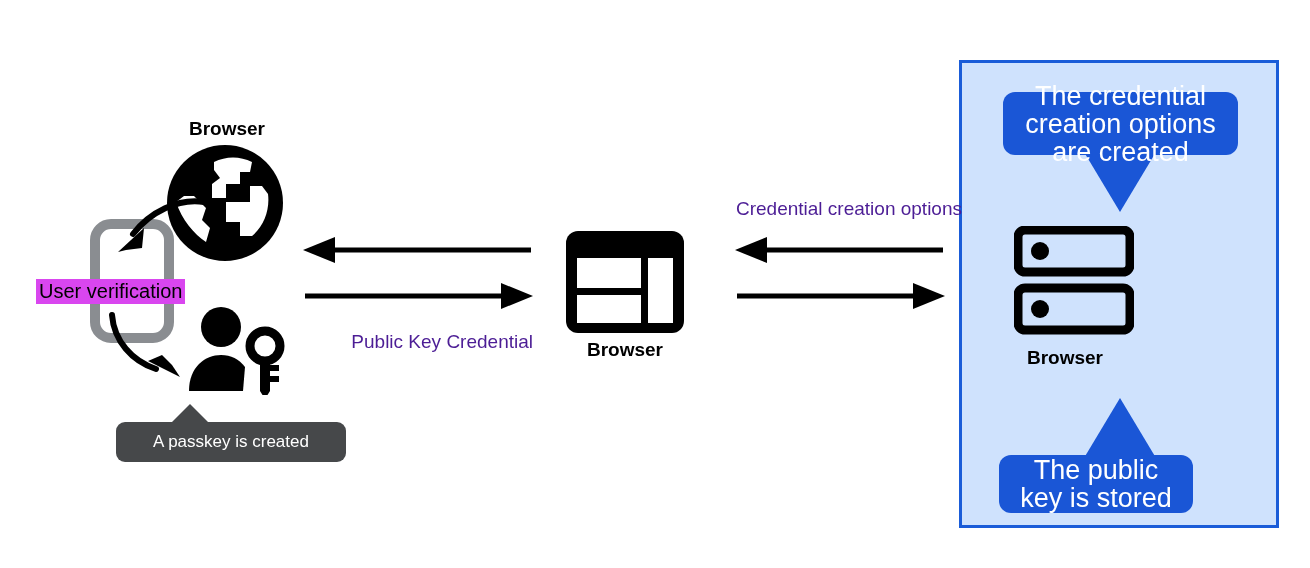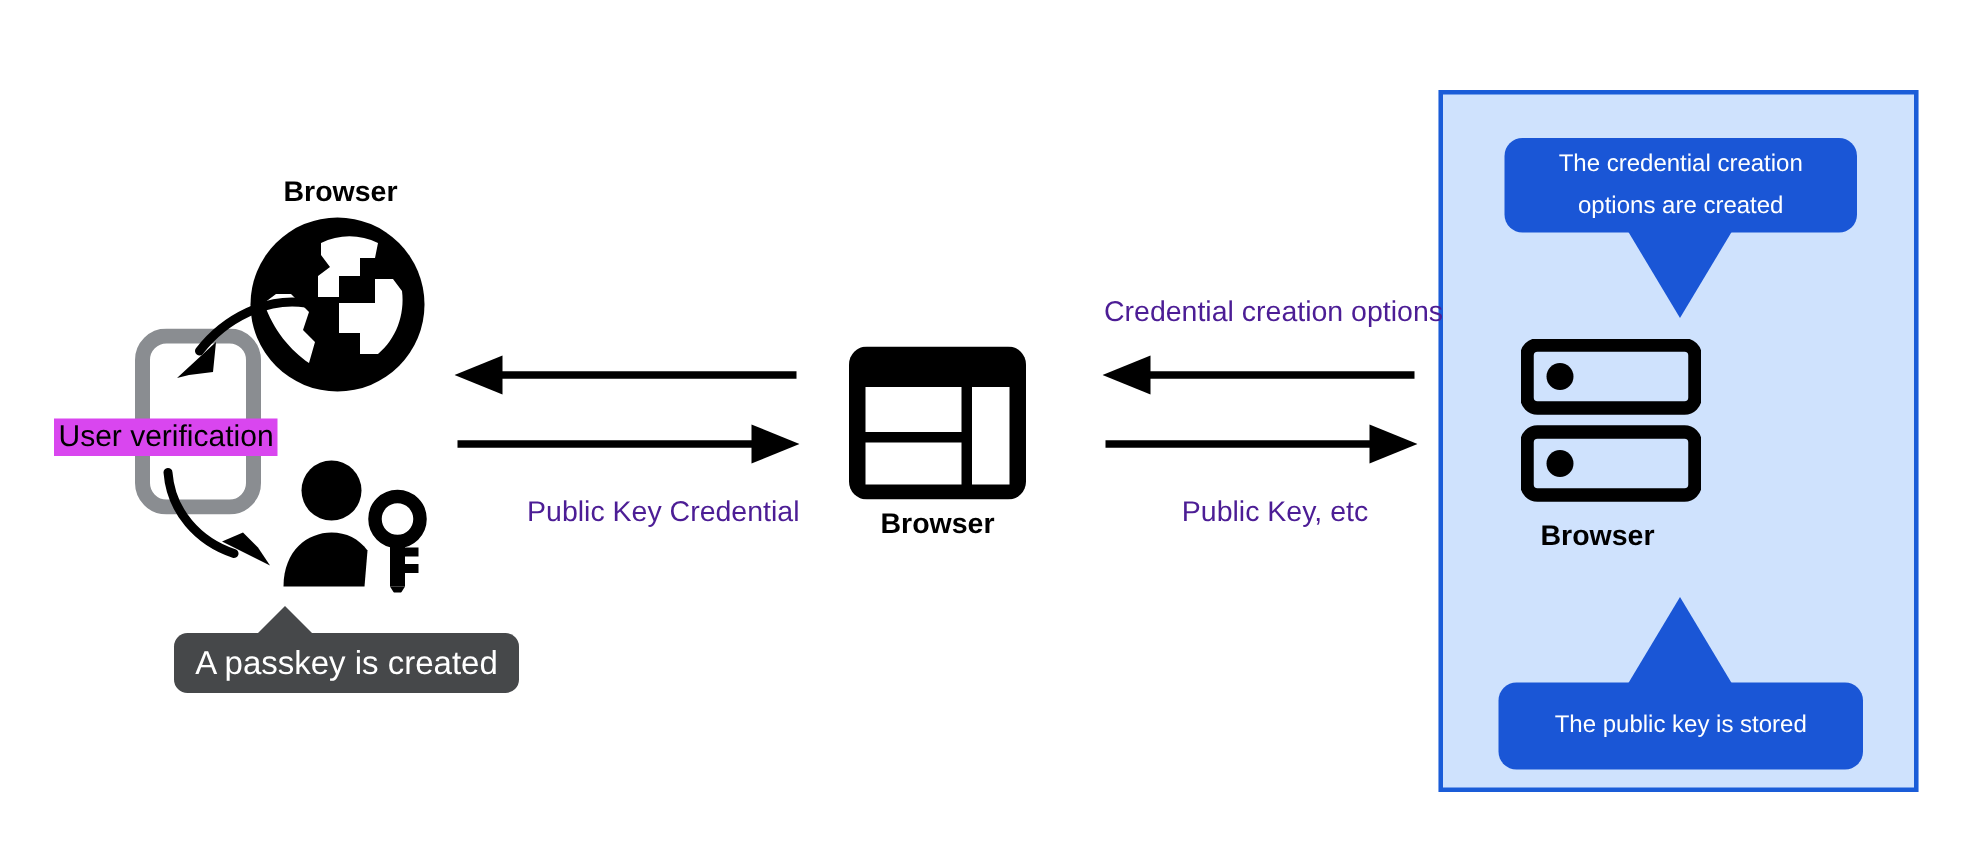--- a/index.html
+++ b/index.html
@@ -29,21 +29,21 @@
     background: #cfe2fd;
     border: 3px solid #1a5cd8;
     box-sizing: border-box;
   }
 
   
   .callout {
     background: #1a56d6;
     color: #ffffff;
     border-radius: 12px;
-    font-size: 16px;
+    font-size: 27px;
     line-height: 28px;
     text-align: center;
     display: flex;
     align-items: center;
     justify-content: center;
     padding: 8px 14px;
     box-sizing: border-box;
   }
   .callout-tail {
     width: 0; height: 0;
@@ -55,34 +55,34 @@
 
   #callout-top {
     left: 1003px; top: 92px;
     width: 235px; height: 63px;
   }
   #callout-top-tail {
     left: 1084px; top: 152px;
   }
   #callout-bottom {
     left: 999px; top: 455px;
-    width: 243px; height: 58px;
+    width: 194px; height: 58px;
   }
   #callout-bottom-tail {
     left: 1084px; top: 398px;
   }
 
   
   #passkey-tooltip {
     left: 116px; top: 422px;
     width: 230px; height: 40px;
     background: #46484a;
     color: #ffffff;
     border-radius: 9px;
-    font-size: 22px;
+    font-size: 17px;
     display: flex;
     align-items: center;
     justify-content: center;
   }
   #passkey-tooltip-tail {
     left: 168px; top: 404px;
     width: 0; height: 0;
     border-left: 22px solid transparent;
     border-right: 22px solid transparent;
     border-bottom: 22px solid #46484a;
@@ -235,15 +235,14 @@
     </svg>
   </div>
 
   <div class="abs" style="left:735px; top:282px;">
     <svg class="icon-svg" width="210" height="28" viewBox="0 0 210 28" aria-hidden="true">
       <line x1="2" y1="14" x2="184" y2="14" stroke="#000000" stroke-width="5"></line>
       <path d="M210 14 L178 1 L178 27 Z" fill="#000000"></path>
     </svg>
   </div>
 
-  <div class="abs flow-label" id="label-pke">Public Key, etc</div>
 
 </div>
 
 </body></html>

